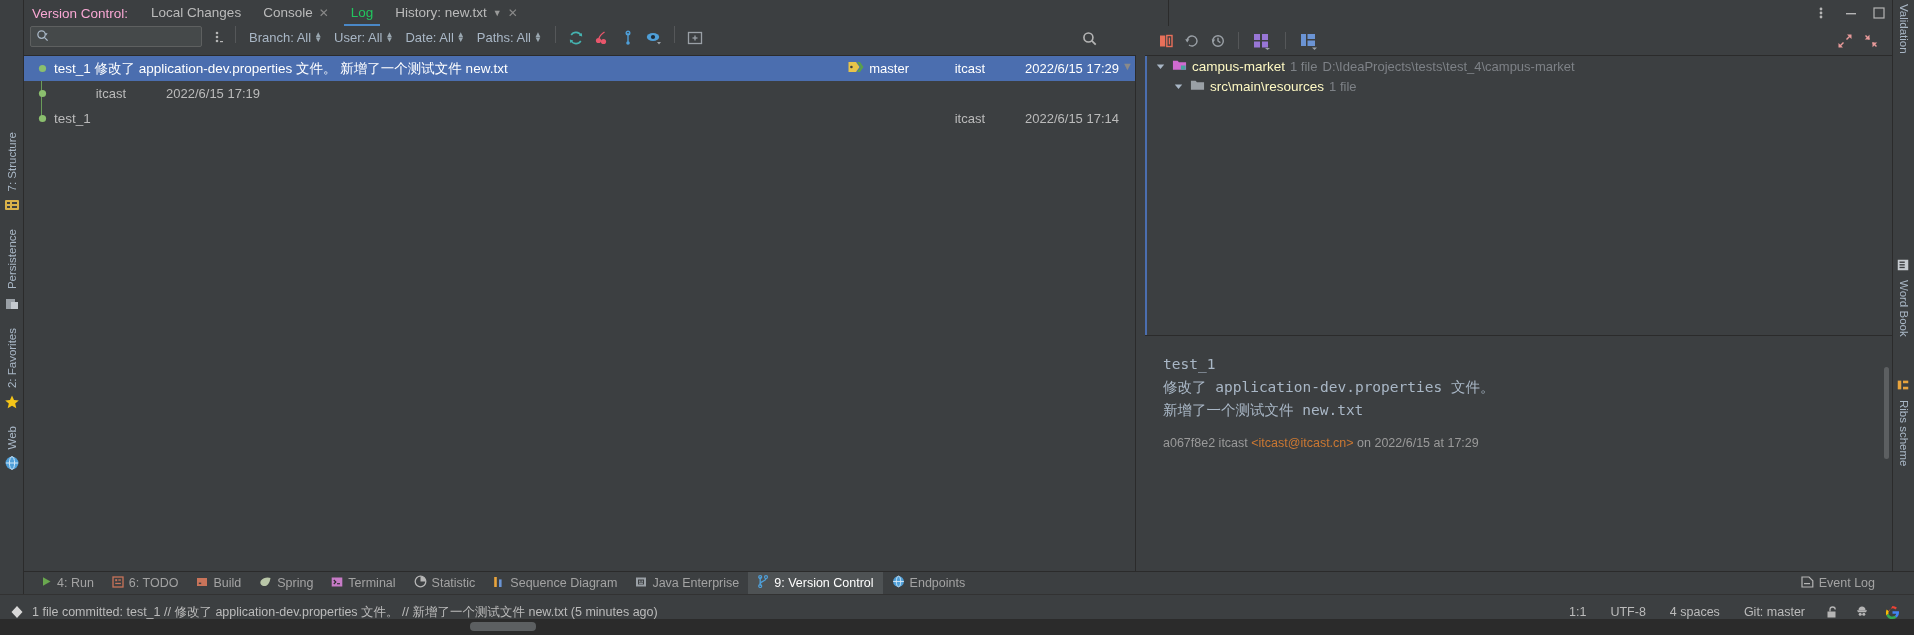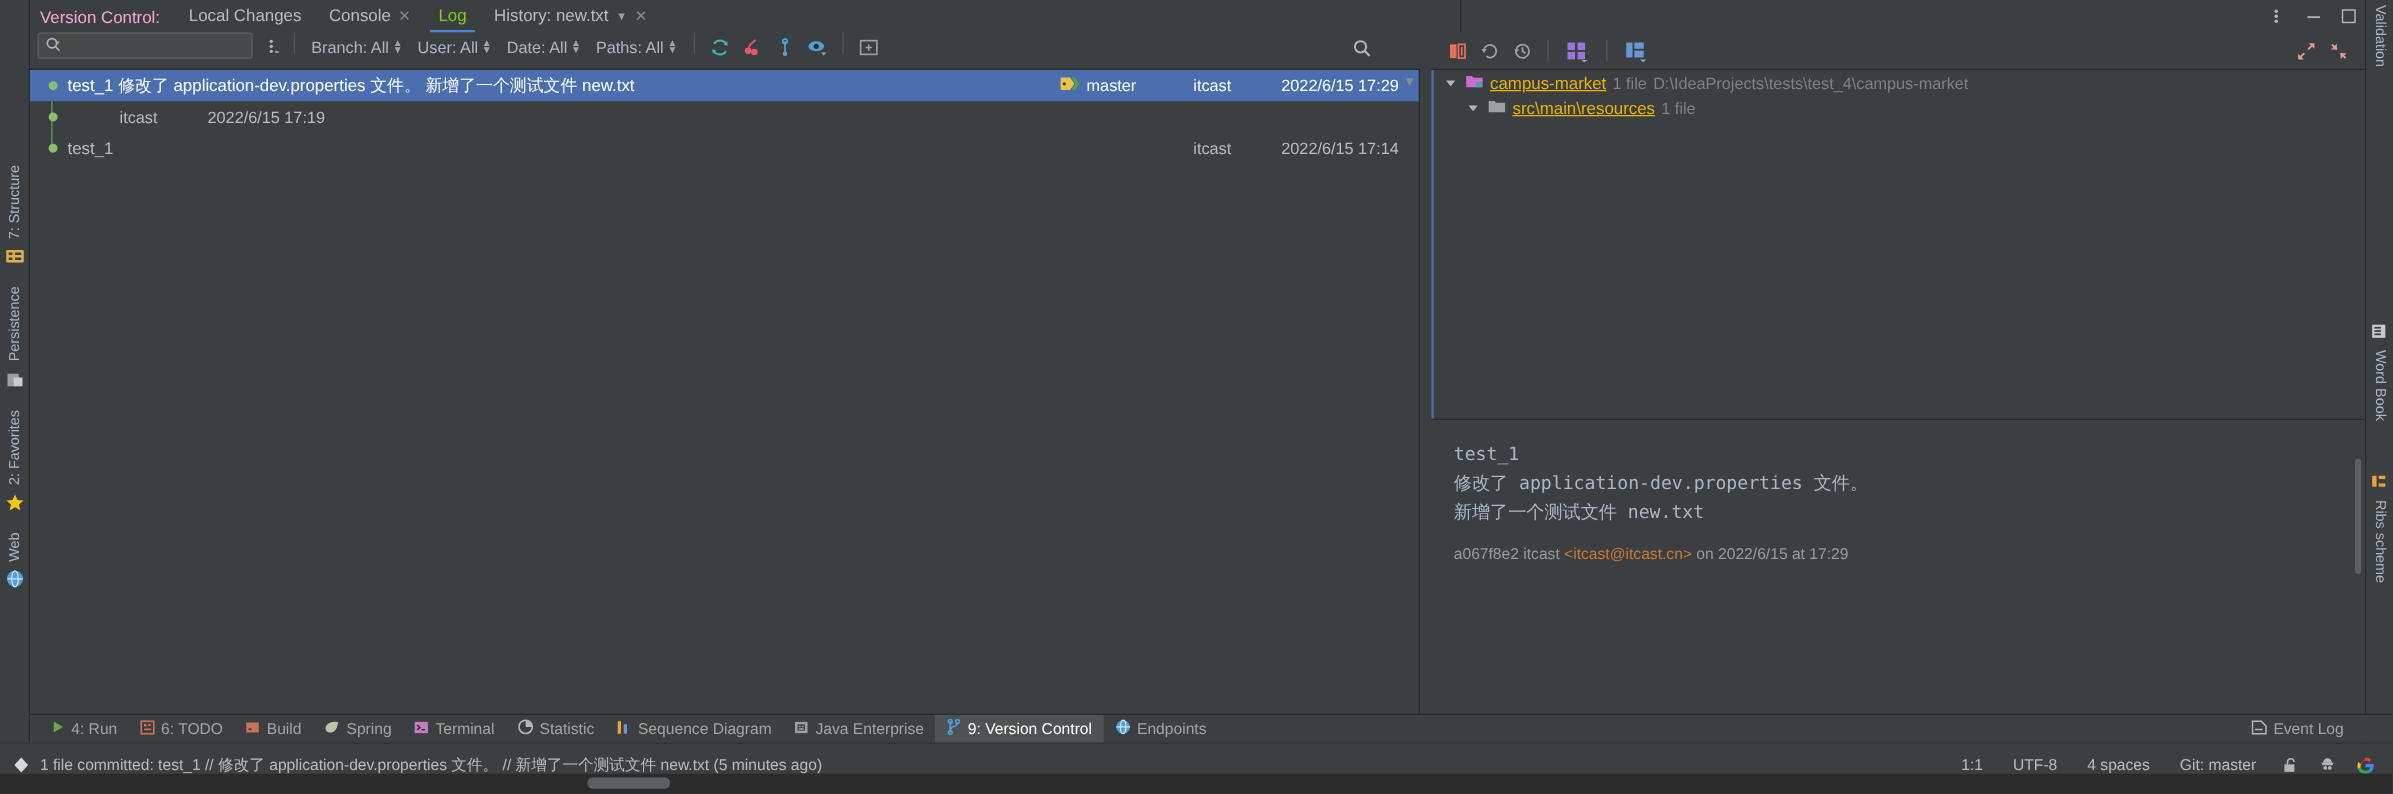--- a/index.html
+++ b/index.html
@@ -46,21 +46,21 @@
   .tabbar {
     position: absolute; left: 24px; top: 0; right: 22px; height: 26px;
     background: #3c3f41; display: flex; align-items: center;
   }
   .tb-title { padding: 0 12px 0 8px; color: #f9a8d4; font-size: 13.5px; }
   .tb-tab {
     padding: 0 11px; height: 26px; line-height: 26px; color: #bbbbbb;
     font-size: 13.5px; position: relative; display: flex; align-items: center; gap: 6px;
     cursor: default; white-space: nowrap;
   }
-  .tb-tab.active { color: #84cc16; }
+  .tb-tab.active { color: #22c55e; }
   .tb-tab.active::after {
     content: ""; position: absolute; left: 4px; right: 4px; bottom: 0; height: 2px;
     background: #4a88c7;
   }
   .tb-x { color: #8a8a8a; font-size: 12px; cursor: pointer; }
   .tb-caret { color: #9a9a9a; font-size: 9px; }
   .tb-spacer { flex: 1; }
   .win-btn { width: 30px; height: 26px; display:flex; align-items:center; justify-content:center; color: #b5b5b5; cursor: default; }
 
   
@@ -116,21 +116,21 @@
   
   .tree-pane {
     position: absolute; left: 1145px; top: 56px; right: 22px; height: 280px;
     background: #3c3f41; overflow: hidden; border-bottom: 1px solid #2b2b2b;
   }
   .tree-pane::before {
     content:""; position:absolute; left:0; top:0; bottom:0; width:2px; background:#4b6eaf;
   }
   .trow { height: 20px; display: flex; align-items: center; font-size: 13.5px; gap: 5px; }
   .tw { width: 14px; display:flex; align-items:center; justify-content:center; flex:none; }
-  .tlabel { color: #eab308; text-decoration: underline; }
+  .tlabel { color: #fef9c3; }
   .tmeta { color: #7d8186; font-size: 13px; }
   .tfile { color: #6a9c5a; }
 
   .msg-pane {
     position: absolute; left: 1145px; top: 337px; right: 22px; height: 134px;
     background: #3c3f41; padding: 16px 18px 8px 18px; overflow: hidden;
   }
   .msg-body { font-family: "DejaVu Sans Mono", monospace; font-size: 14.5px; color: #a9b7c6; line-height: 23px; white-space: pre; }
   .msg-foot { margin-top: 14px; font-size: 12.5px; color: #9a9a9a; }
   .msg-foot .email { color: #cc7832; }

